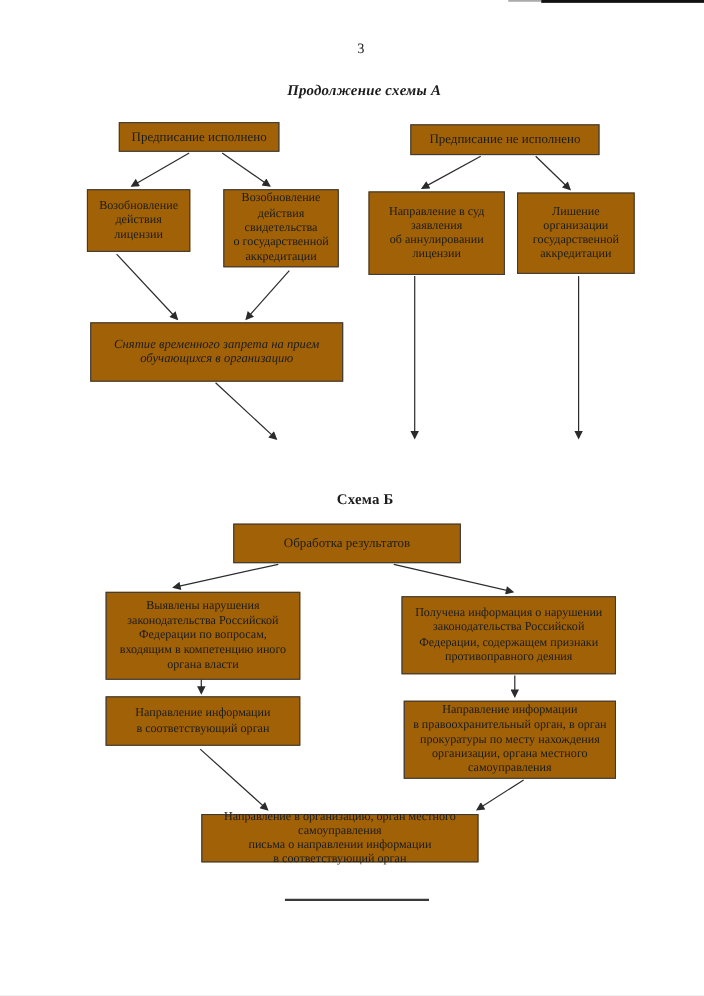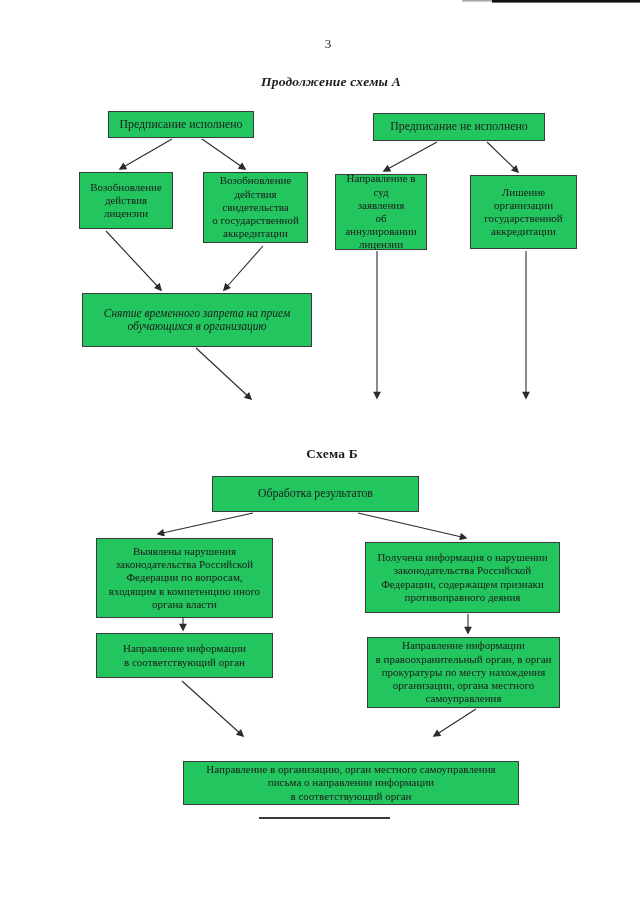--- a/index.html
+++ b/index.html
@@ -15,21 +15,21 @@
     position:absolute;
     transform:translateX(-50%);
     white-space:nowrap;
   }
   .page-number{font-size:13px;}
   .scheme-title{font-size:13.5px;font-weight:bold;letter-spacing:.2px;}
   .flow-box{
     position:absolute;
     box-sizing:border-box;
     border:1px solid #3a3a3a;
-    background:#22c55e;
+    background:#a16207;
     display:flex;
     align-items:center;
     justify-content:center;
     text-align:center;
     white-space:pre-line;
     font-size:11px;
     line-height:13.2px;
     padding:1px 3px;
     color:#1c1c1c;
   }
@@ -84,21 +84,21 @@
   <div class="flow-box single" style="left:108px;top:111px;width:146px;height:27px;">Предписание исполнено</div>
   <div class="flow-box single" style="left:373px;top:113px;width:172px;height:28px;">Предписание не исполнено</div>
   <div class="flow-box" style="left:79px;top:172px;width:94px;height:57px;">Возобновление
 действия
 лицензии</div>
   <div class="flow-box" style="left:203px;top:172px;width:105px;height:71px;">Возобновление
 действия
 свидетельства
 о государственной
 аккредитации</div>
-  <div class="flow-box" style="left:335px;top:174px;width:92px;height:76px;">Направление в суд
+  <div class="flow-box" style="left:335px;top:174px;width:124px;height:76px;">Направление в суд
 заявления
 об аннулировании
 лицензии</div>
   <div class="flow-box" style="left:470px;top:175px;width:107px;height:74px;">Лишение
 организации
 государственной
 аккредитации</div>
   <div class="flow-box" style="left:82px;top:293px;width:230px;height:54px;font-size:11.5px;font-style:italic;">Снятие временного запрета на прием
 обучающихся в организацию</div>
 
@@ -112,17 +112,17 @@
 законодательства Российской
 Федерации, содержащем признаки
 противоправного деяния</div>
   <div class="flow-box" style="left:96px;top:633px;width:177px;height:45px;">Направление информации
 в соответствующий орган</div>
   <div class="flow-box" style="left:367px;top:637px;width:193px;height:71px;">Направление информации
 в правоохранительный орган, в орган
 прокуратуры по месту нахождения
 организации, органа местного
 самоуправления</div>
-  <div class="flow-box" style="left:183px;top:740px;width:336px;height:44px;margin-top:21px;">Направление в организацию, орган местного самоуправления
+  <div class="flow-box" style="left:183px;top:740px;width:252px;height:44px;">Направление в организацию, орган местного самоуправления
 письма о направлении  информации
 в соответствующий орган</div>
 
 </div>
 
 </body></html>

